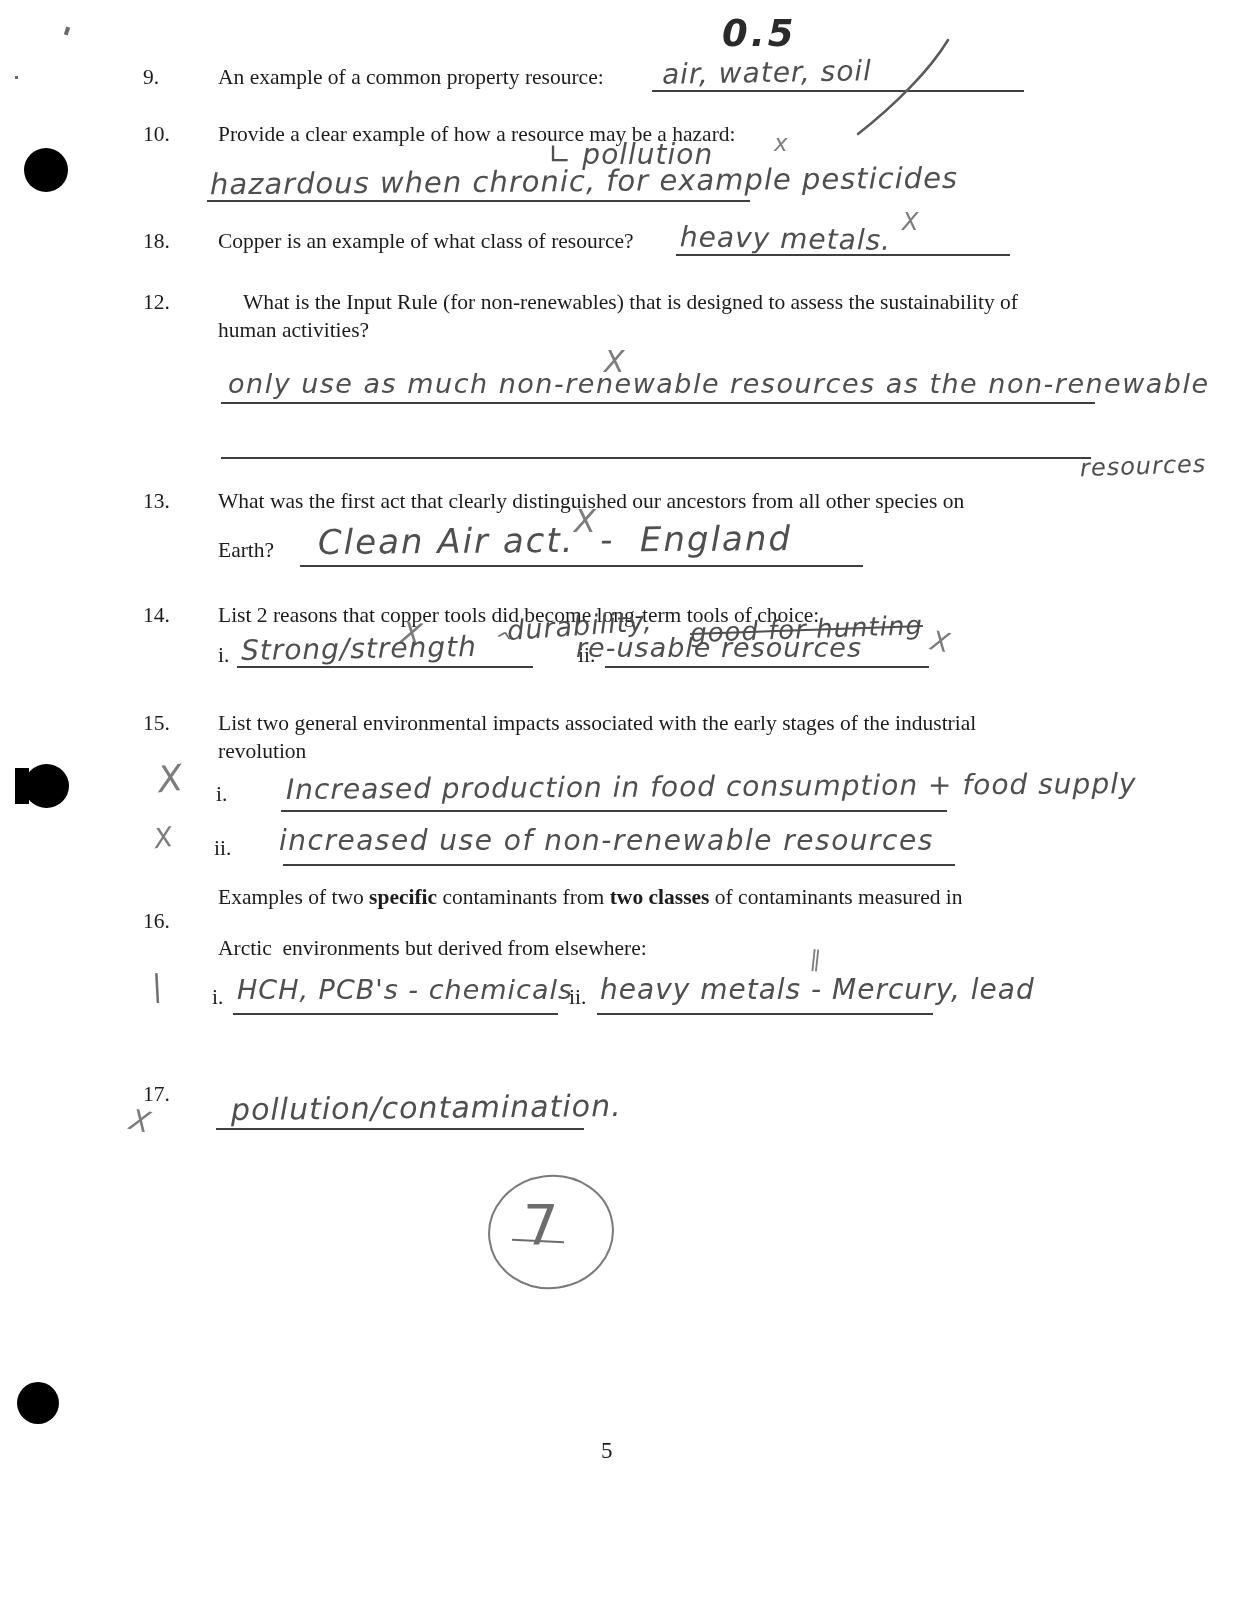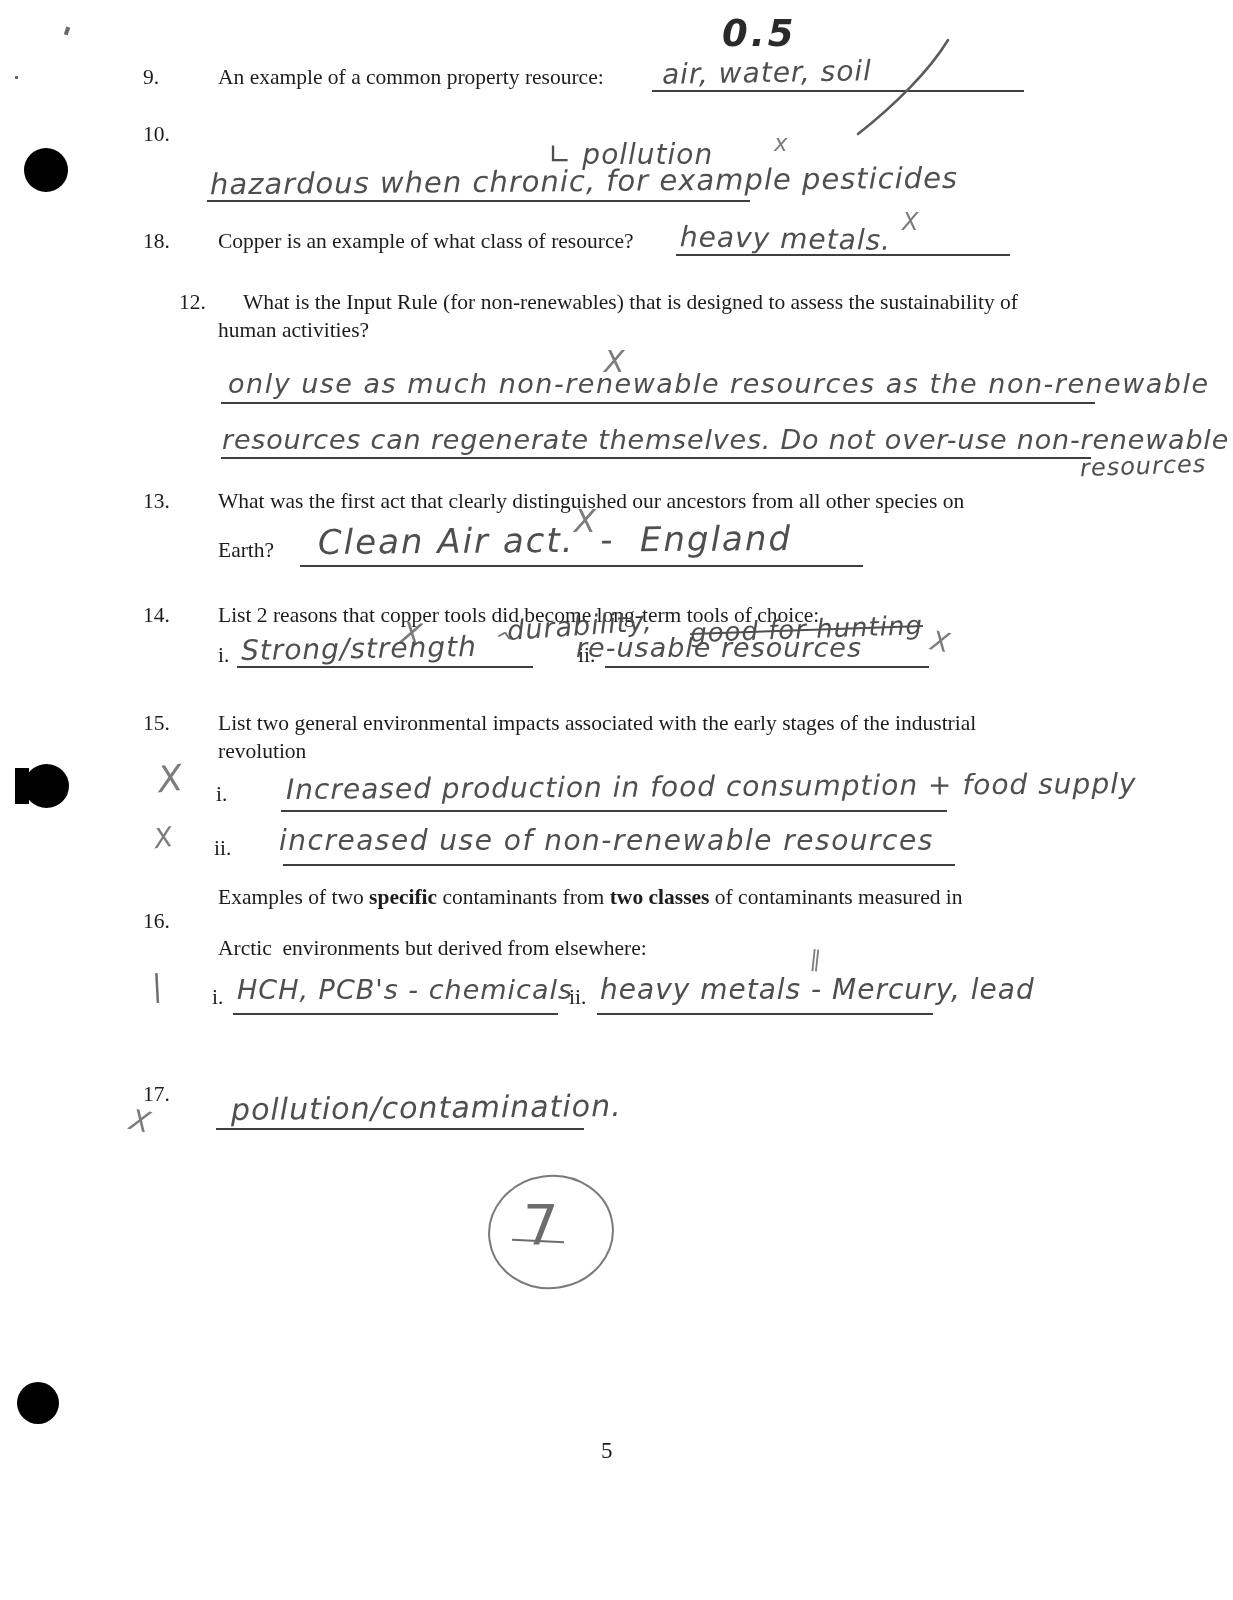--- a/index.html
+++ b/index.html
@@ -40,38 +40,38 @@
   <div class="dot" style="left:17px;top:1382px;width:42px;height:42px;"></div>
 
   <div class="hw" style="left:722px;top:12px;font-size:37px;font-weight:bold;color:#2a2a2a;letter-spacing:3px;">0.5</div>
 
   <div class="qnum" style="top:65px;">9.</div>
   <div class="qtext" style="top:65px;">An example of a common property resource:</div>
   <div class="blank" style="left:652px;top:90px;width:372px;"></div>
   <div class="hw" style="left:662px;top:56px;font-size:28px;transform:rotate(-1deg);">air, water, soil</div>
 
   <div class="qnum" style="top:122px;">10.</div>
+  <div class="qtext" style="top:122px;">Provide a clear example of how a resource may be a hazard:</div>
   <div class="hw" style="left:548px;top:138px;font-size:28px;">∟ pollution</div>
   <div class="mark" style="left:774px;top:130px;font-size:23px;">x</div>
   <div class="hw" style="left:210px;top:164px;font-size:29px;transform:rotate(-0.5deg);">hazardous when chronic, for example pesticides</div>
   <div class="blank" style="left:207px;top:200px;width:543px;"></div>
 
   <div class="qnum" style="top:229px;">18.</div>
   <div class="qtext" style="top:229px;">Copper is an example of what class of resource?</div>
   <div class="hw" style="left:680px;top:222px;font-size:28px;transform:rotate(1deg);">heavy metals.</div>
   <div class="mark" style="left:902px;top:208px;font-size:24px;">X</div>
   <div class="blank" style="left:676px;top:254px;width:334px;"></div>
 
-  <div class="qnum" style="top:290px;margin-left:36px;">12.</div>
+  <div class="qnum" style="top:290px;">12.</div>
   <div class="qtext" style="top:290px;margin-left:25px;">What is the Input Rule (for non-renewables) that is designed to assess the sustainability of</div>
   <div class="qtext" style="top:318px;">human activities?</div>
   <div class="mark" style="left:604px;top:344px;font-size:30px;">X</div>
   <div class="hw" style="left:228px;top:368px;font-size:27px;letter-spacing:1.5px;">only use as much non-renewable resources as the non-renewable</div>
   <div class="blank" style="left:221px;top:402px;width:874px;"></div>
-  <div class="hw" style="left:222px;top:424px;font-size:27px;letter-spacing:0.8px;">resources can regenerate themselves. Do not over-use non-renewable</div>
   <div class="blank" style="left:221px;top:457px;width:870px;"></div>
   <div class="hw" style="left:1080px;top:452px;font-size:24px;transform:rotate(-2deg);">resources</div>
 
   <div class="qnum" style="top:489px;">13.</div>
   <div class="qtext" style="top:489px;">What was the first act that clearly distinguished our ancestors from all other species on</div>
   <div class="mark" style="left:574px;top:502px;font-size:32px;">X</div>
   <div class="qtext" style="top:538px;">Earth?</div>
   <div class="hw" style="left:318px;top:520px;font-size:34px;letter-spacing:2px;transform:rotate(-0.5deg);">Clean Air act.  -  England</div>
   <div class="blank" style="left:300px;top:565px;width:563px;"></div>
 

